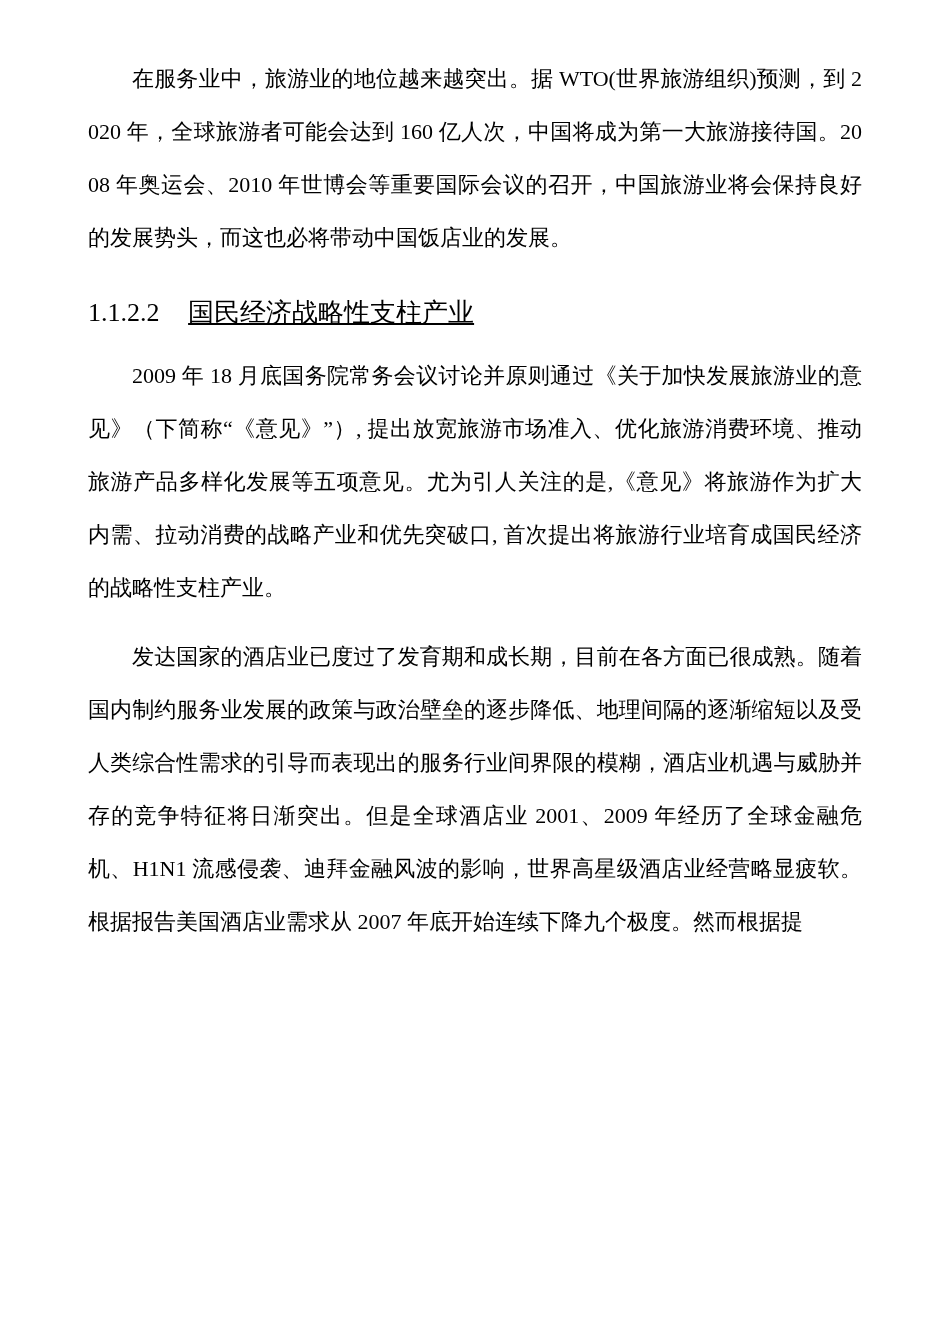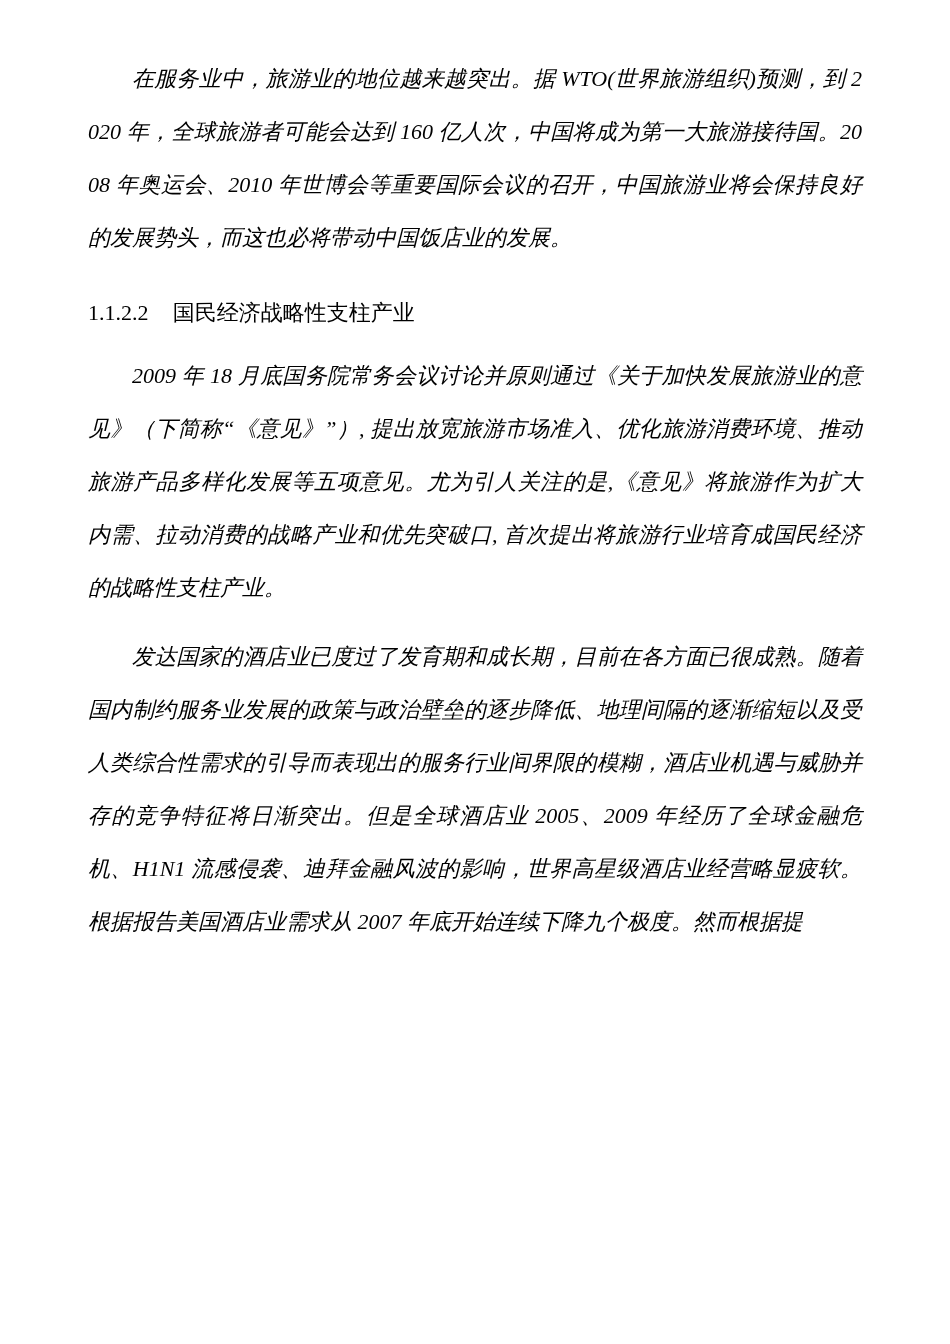--- a/index.html
+++ b/index.html
@@ -16,27 +16,27 @@
     padding: 52px 88px 40px 88px;
     font-family: "Liberation Serif", "DejaVu Serif", serif;
     font-size: 22px;
     line-height: 53px;
   }
   .para {
     margin: 0 0 16px 0;
     text-align: justify;
     text-indent: 2em;
     word-break: break-all;
-    font-style: italic;
   }
   .heading {
     margin: 22px 0 10px 0;
-    font-size: 22px;
+    font-size: 26px;
     font-weight: normal;
     text-align: left;
+    text-decoration: underline;
   }
   .sec-num {
     display: inline-block;
     margin-right: 1.1em;
   }
 </style>
 </head>
 <body>
 
 <div class="page">
@@ -44,15 +44,15 @@
   <p class="para">在服务业中，旅游业的地位越来越突出。据 WTO(世界旅游组织)预测，到 2020 年，全球旅游者可能会达到 160 亿人次，中国将成为第一大旅游接待国。2008 年奥运会、2010 年世博会等重要国际会议的召开，中国旅游业将会保持良好的发展势头，而这也必将带动中国饭店业的发展。</p>
 
   <div class="heading">
     <span class="sec-num">1.1.2.2</span><span>国民经济战略性支柱产业</span>
   </div>
 
   <p class="para">2009 年 18 月底国务院常务会议讨论并原则通过《关于加快发展旅游业的意见》（下简称“《意见》”）, 提出放宽旅游市场准入、优化旅游消费环境、推动旅游产品多样化发展等五项意见。尤为引人关注的是,《意见》将旅游作为扩大内需、拉动消费的战略产业和优先突破口, 首次提出将旅游行业培育成国民经济的战略性支柱产业。</p>
 
 
 
-  <p class="para">发达国家的酒店业已度过了发育期和成长期，目前在各方面已很成熟。随着国内制约服务业发展的政策与政治壁垒的逐步降低、地理间隔的逐渐缩短以及受人类综合性需求的引导而表现出的服务行业间界限的模糊，酒店业机遇与威胁并存的竞争特征将日渐突出。但是全球酒店业 2005、2009 年经历了全球金融危机、H1N1 流感侵袭、迪拜金融风波的影响，世界高星级酒店业经营略显疲软。根据报告美国酒店业需求从 2007 年底开始连续下降九个极度。然而根据提</p>
+  <p class="para">发达国家的酒店业已度过了发育期和成长期，目前在各方面已很成熟。随着国内制约服务业发展的政策与政治壁垒的逐步降低、地理间隔的逐渐缩短以及受人类综合性需求的引导而表现出的服务行业间界限的模糊，酒店业机遇与威胁并存的竞争特征将日渐突出。但是全球酒店业 2001、2009 年经历了全球金融危机、H1N1 流感侵袭、迪拜金融风波的影响，世界高星级酒店业经营略显疲软。根据报告美国酒店业需求从 2007 年底开始连续下降九个极度。然而根据提</p>
 
 </div>
 
 </body></html>

